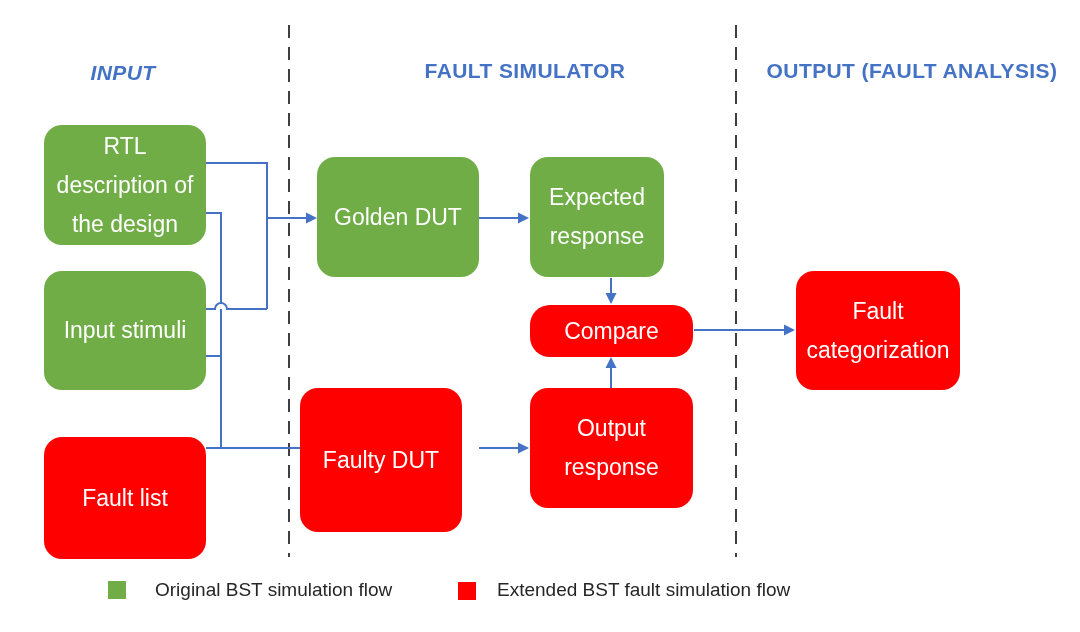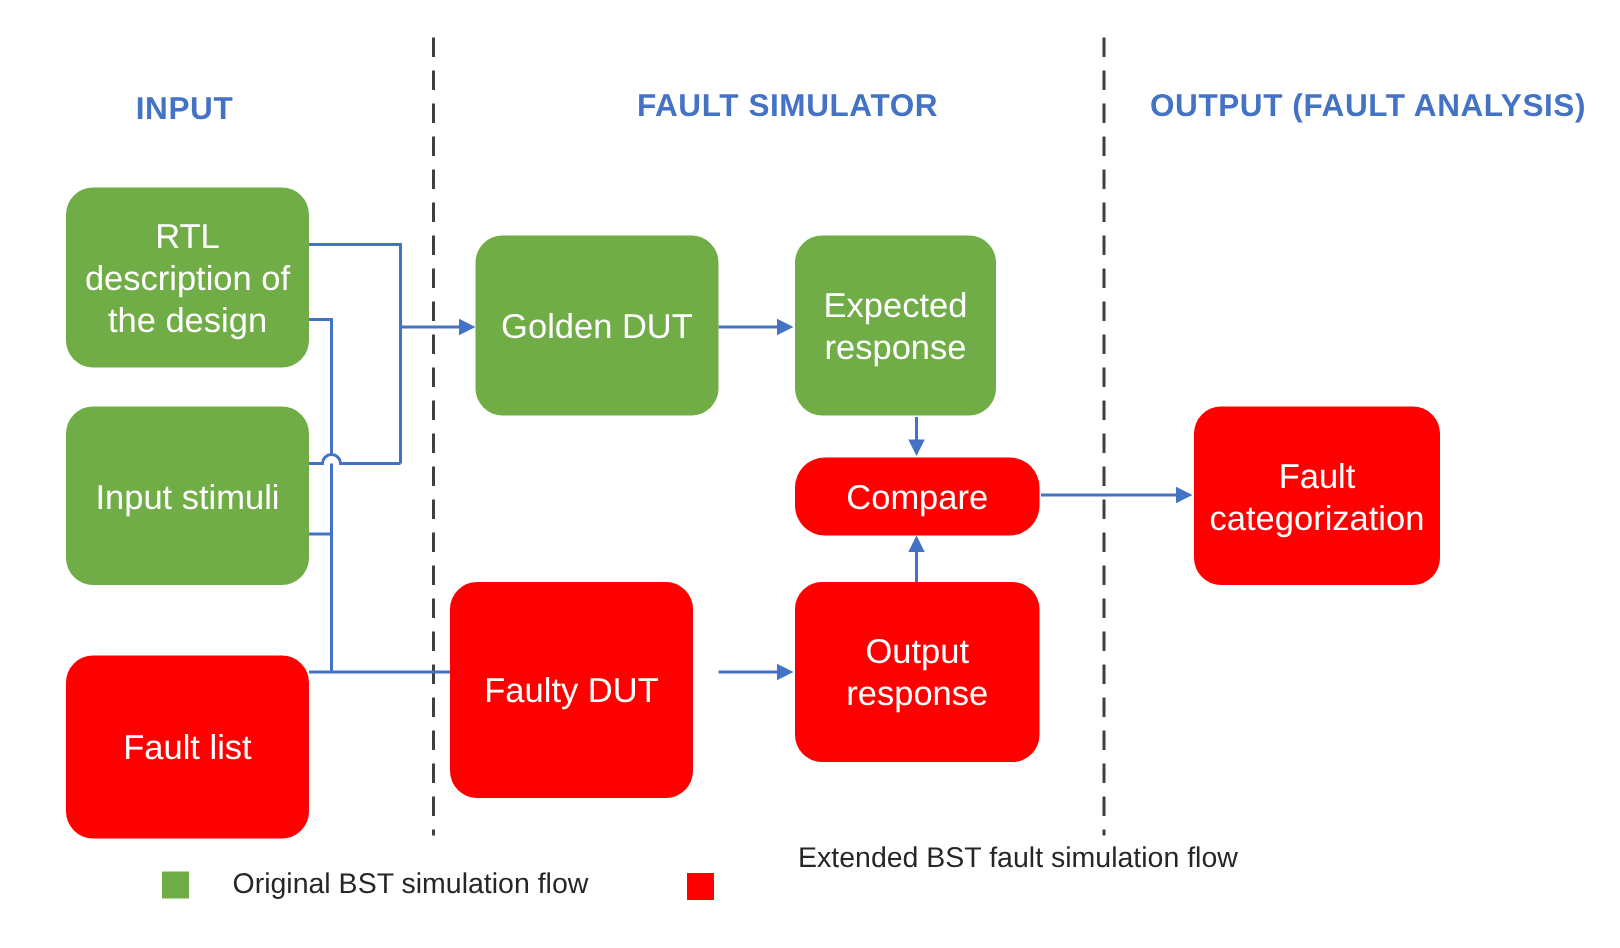--- a/index.html
+++ b/index.html
@@ -7,21 +7,21 @@
     position:relative;width:1080px;height:632px;background:#ffffff;overflow:hidden;
     font-family:"Liberation Sans","DejaVu Sans",sans-serif;
   }
   #wires{position:absolute;left:0;top:0;z-index:1;}
   .section-header{
     position:absolute;z-index:2;transform:translateX(-50%);
     color:#4472C4;font-size:21px;font-weight:700;letter-spacing:.4px;white-space:nowrap;
   }
   .node{
     position:absolute;z-index:3;display:flex;align-items:center;justify-content:center;
-    border-radius:18px;color:#ffffff;font-size:23px;line-height:28px;text-align:center;
+    border-radius:18px;color:#ffffff;font-size:23px;line-height:39px;text-align:center;
     white-space:pre-line;
   }
   .node.green{background:#70AD47;}
   .node.red{background:#FF0000;}
   .node.pill{border-radius:20px;}
   .legend-swatch{position:absolute;z-index:3;width:18px;height:18px;}
   .legend-label{
     position:absolute;z-index:3;color:#262626;font-size:19px;line-height:22px;white-space:nowrap;
   }
 </style>
@@ -57,21 +57,21 @@
     <line x1="611" y1="278" x2="611" y2="294" stroke="#4472C4" stroke-width="2"></line>
     <polygon points="611,304 605.5,293 616.5,293" fill="#4472C4"></polygon>
 
     <line x1="611" y1="388" x2="611" y2="368" stroke="#4472C4" stroke-width="2"></line>
     <polygon points="611,357 605.5,368 616.5,368" fill="#4472C4"></polygon>
 
     <line x1="694" y1="330" x2="785" y2="330" stroke="#4472C4" stroke-width="2"></line>
     <polygon points="795,330 784,324.5 784,335.5" fill="#4472C4"></polygon>
   </svg>
 
-  <div class="section-header" style="left:123px;top:61px;">INPUT</div>
+  <div class="section-header" style="left:123px;top:61px;font-style:italic;">INPUT</div>
   <div class="section-header" style="left:503px;top:59px;margin-left:22px;">FAULT SIMULATOR</div>
   <div class="section-header" style="left:912px;top:59px;">OUTPUT (FAULT ANALYSIS)</div>
 
   <div class="node green" style="left:44px;top:125px;width:162px;height:120px;">RTL
 description of
 the design</div>
   <div class="node green" style="left:44px;top:271px;width:162px;height:119px;">Input stimuli</div>
   <div class="node red" style="left:44px;top:413px;width:162px;height:122px;margin-top:24px;">Fault list</div>
   <div class="node green" style="left:317px;top:157px;width:162px;height:120px;">Golden DUT</div>
   <div class="node green" style="left:530px;top:157px;width:134px;height:120px;">Expected
@@ -79,15 +79,15 @@
   <div class="node red pill" style="left:530px;top:305px;width:163px;height:52px;">Compare</div>
   <div class="node red" style="left:300px;top:388px;width:162px;height:144px;">Faulty DUT</div>
   <div class="node red" style="left:530px;top:388px;width:163px;height:120px;">Output
 response</div>
   <div class="node red" style="left:796px;top:271px;width:164px;height:119px;">Fault
 categorization</div>
 
   <div class="legend-swatch" style="left: 108px; top: 581px; background-color: rgb(112, 173, 71);"></div>
   <div class="legend-label" style="left:155px;top:579px;">Original BST simulation flow</div>
   <div class="legend-swatch" style="left: 458px; top: 582px; background-color: rgb(255, 0, 0);"></div>
-  <div class="legend-label" style="left:497px;top:562px;margin-left:35px;">Extended BST fault simulation flow</div>
+  <div class="legend-label" style="left:497px;top:579px;">Extended BST fault simulation flow</div>
 
 </div>
 
 </body></html>

